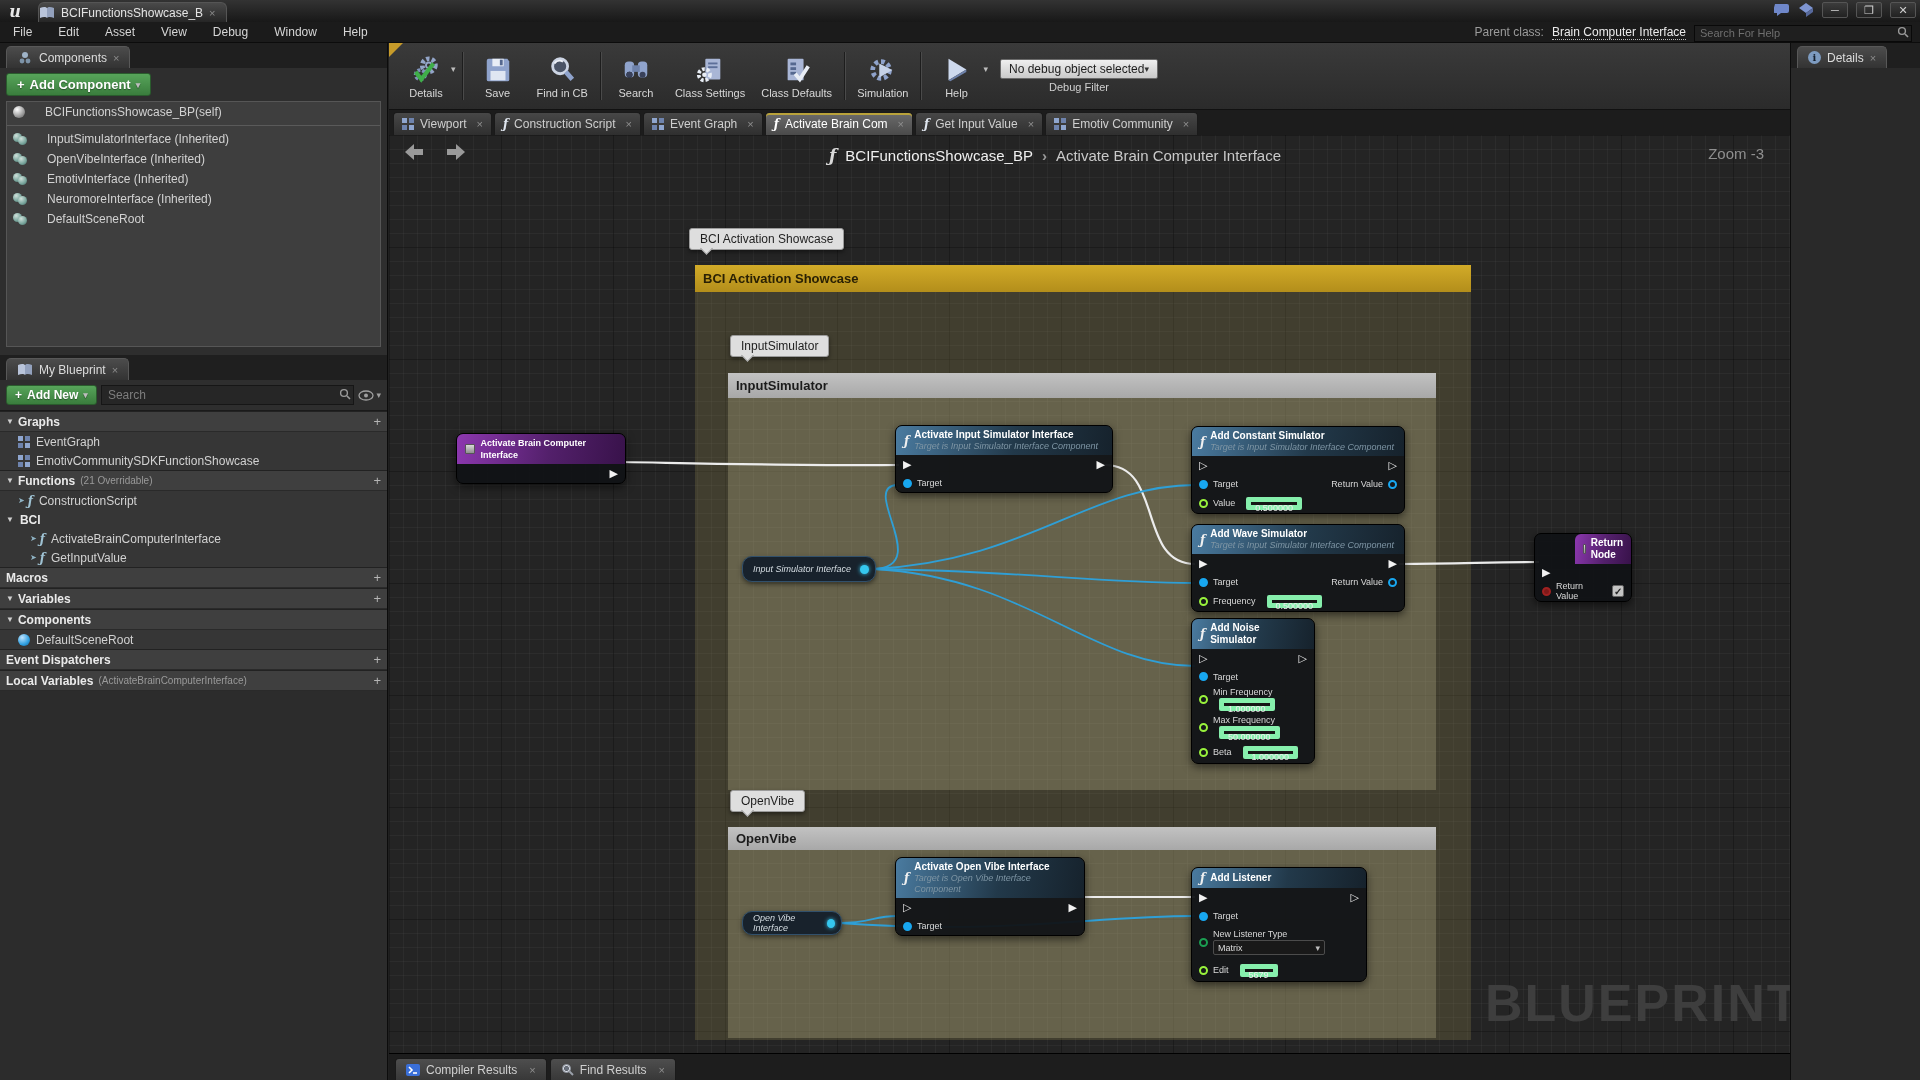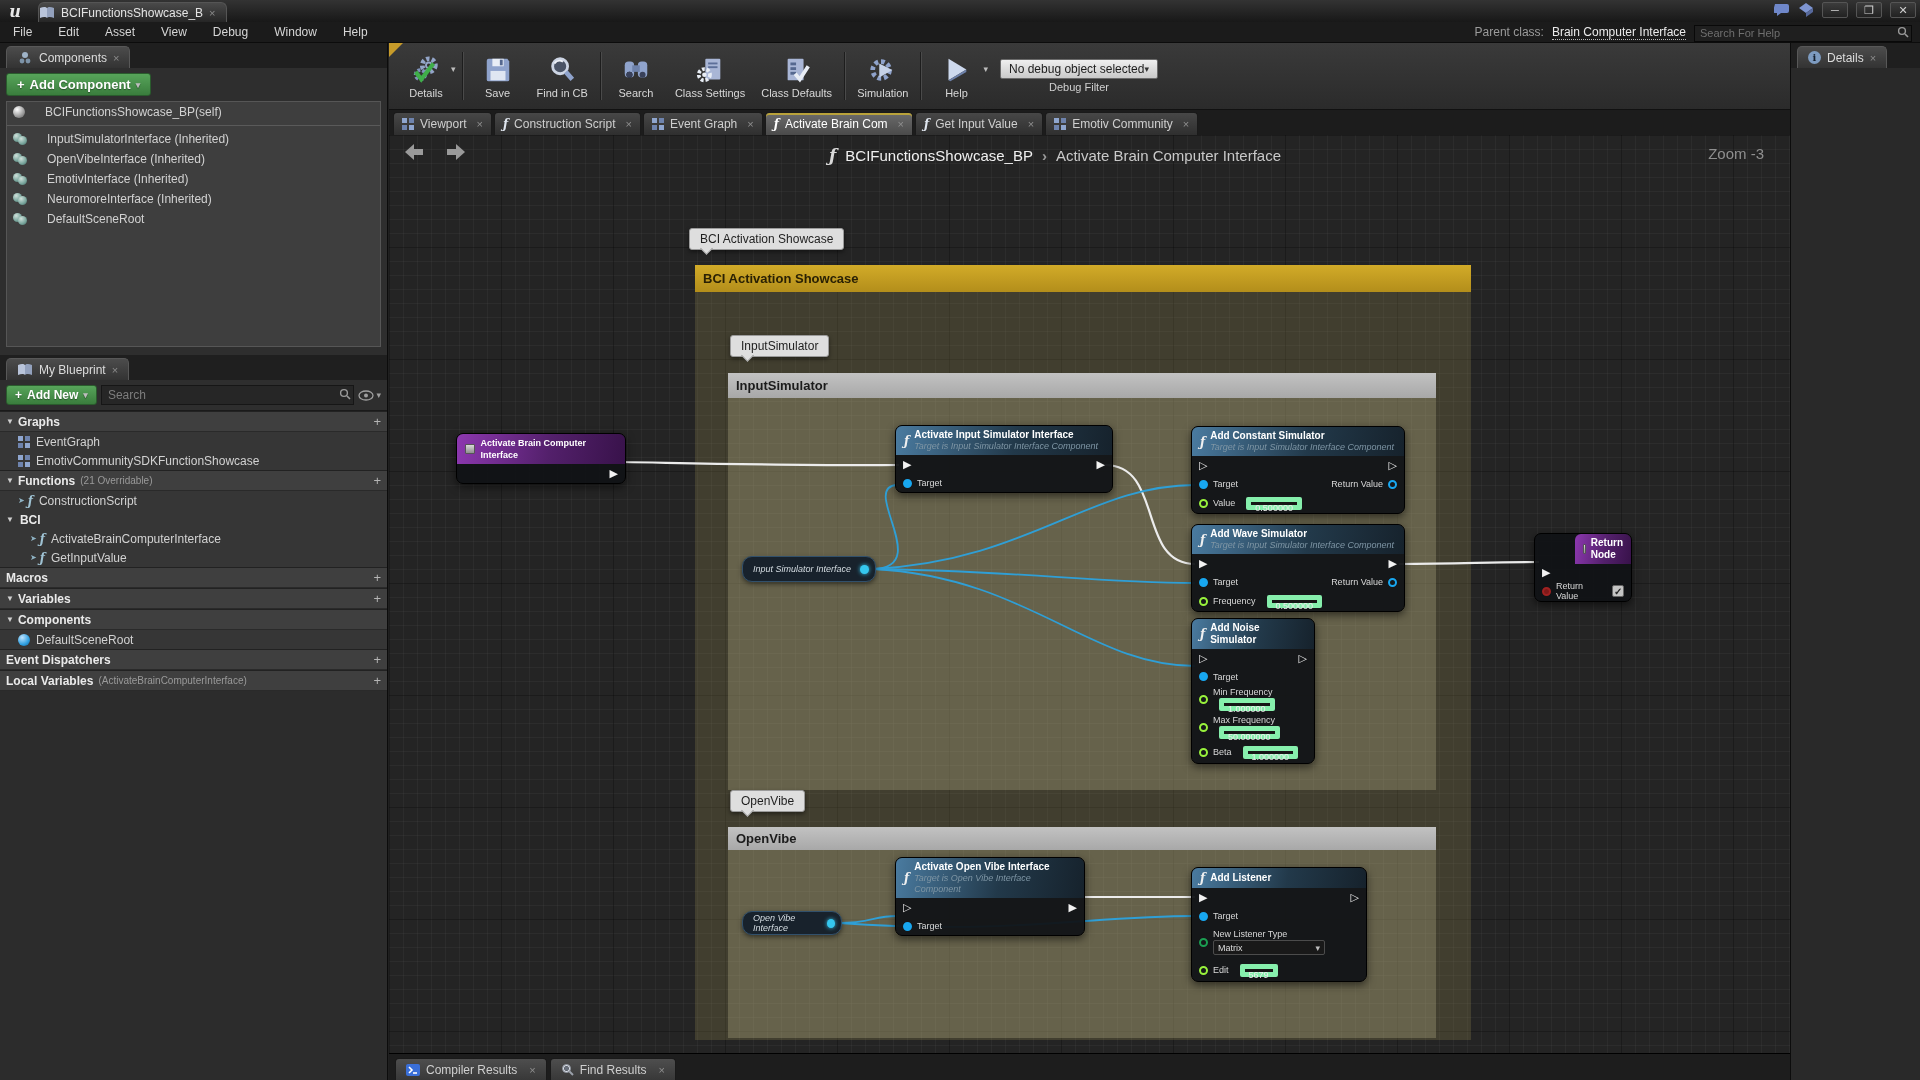--- a/index.html
+++ b/index.html
@@ -551,20 +551,21 @@
             <path d="M15 1 L24 9 L15 17 V12 H6 V6 H15 Z" fill="#9a9a9a"></path>
           </svg>
       </div>
       <div class="crumb">
         <span class="fni fnglyph" style="font-size:17px;color:#d9d9d9;">ƒ</span>
         <span class="root">BCIFunctionsShowcase_BP</span>
         <span class="chev">›</span>
         <span class="cur">Activate Brain Computer Interface</span>
       </div>
       <span class="zoomlbl">Zoom -3</span>
+      <span class="watermark">BLUEPRINT</span>
 
       <div class="cbody outer" style="left:306px;top:157px;width:776px;height:748px;"></div>
       <div class="cbody inner" style="left:339px;top:263px;width:708px;height:392px;"></div>
       <div class="cbody inner" style="left:339px;top:715px;width:708px;height:188px;"></div>
 
       <svg class="wires" width="1401" height="918">
         <path class="exec" d="M232,327 C340,329 420,331 510,330"></path>
         <path class="exec" d="M716,330 C775,330 748,429 806,429"></path>
         <path class="exec" d="M1010,429 C1070,429 1100,427 1150,427"></path>
         <path class="exec" d="M688,762 L806,762"></path>

